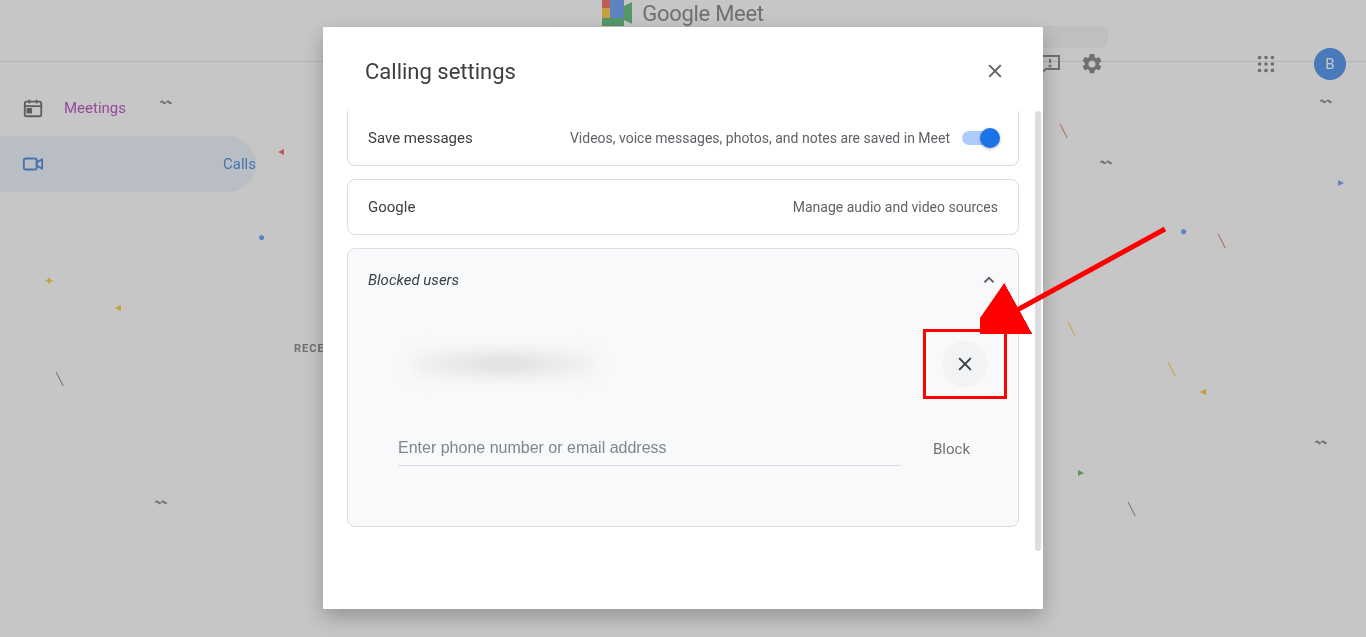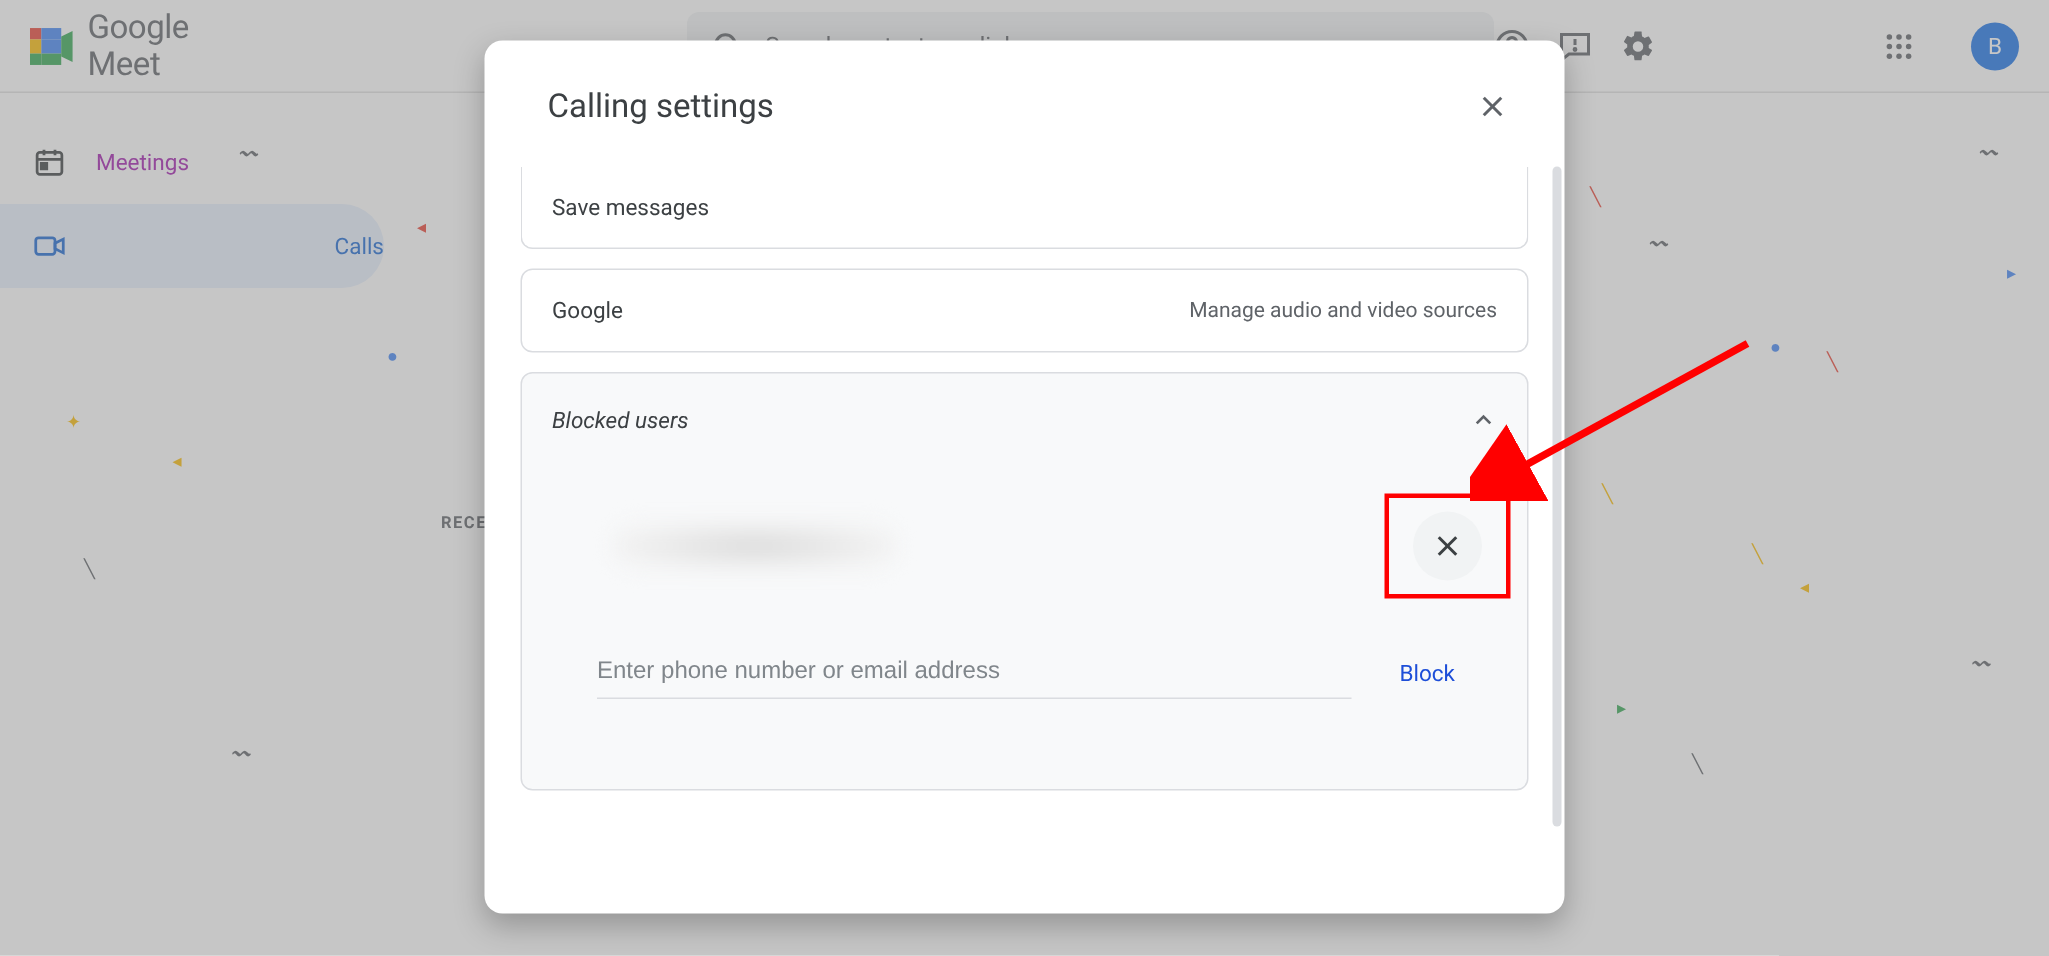--- a/index.html
+++ b/index.html
@@ -5,20 +5,21 @@
     * { margin: 0; padding: 0; box-sizing: border-box; }
     body { font-family: 'Google Sans', Roboto, Arial, sans-serif; background: #fff; width: 1366px; height: 637px; overflow: hidden; position: relative; }
     
     
     .header {
       height: 62px;
       display: flex;
       align-items: center;
       border-bottom: 1px solid #e0e0e0;
       padding: 0 20px;
+      flex-direction: column;
     }
     .logo-wrap { display: flex; align-items: center; gap: 8px; }
     .logo-icon { width: 32px; height: 26px; }
     .logo-text { font-size: 22px; color: #5f6368; font-weight: 400; letter-spacing: -0.3px; }
     .search-area {
       margin-left: 285px;
       background: #f1f3f4;
       border-radius: 8px;
       height: 46px;
       width: 565px;
@@ -62,21 +63,21 @@
     
     
     .overlay {
       position: absolute; inset: 0;
       background: rgba(128,128,128,0.45);
       z-index: 5;
     }
     .modal {
       position: absolute; left: 323px; top: 27px;
       width: 720px; height: 582px;
-      background: #fff; border-radius: 12px;
+      background: #fff; border-radius: 1px;
       box-shadow: 0 8px 20px rgba(0,0,0,0.25);
       z-index: 10;
       display: flex; flex-direction: column;
       overflow: hidden;
     }
     .modal-header {
       display: flex; align-items: center;
       padding: 24px 28px 20px 42px;
     }
     .modal-title { font-size: 22px; color: #3c4043; }
@@ -142,21 +143,21 @@
       display: flex; align-items: flex-end; gap: 32px;
       padding: 20px 10px 0 30px;
     }
     .block-input {
       flex: 1;
       border: none; border-bottom: 1px solid #dadce0;
       background: transparent; font-size: 16px;
       padding: 8px 0; color: #3c4043; outline: none;
     }
     .block-input::placeholder { color: #80868b; }
-    .block-btn { color: #1d4ed8; font-size: 15px; padding-bottom: 8px; margin-right: 18px; }
+    .block-btn { color: #737373; font-size: 15px; padding-bottom: 8px; margin-right: 18px; }
     .scrollbar-thumb {
       position: absolute; right: 2px; top: 84px; width: 6px; height: 440px;
       background: #dadce0; border-radius: 3px;
     }
     
     
     .arrow-svg {
       position: absolute; z-index: 20; pointer-events: none;
       left: 980px; top: 224px; width: 200px; height: 110px;
     }
@@ -276,20 +277,24 @@
           <line x1="19" y1="5" x2="5" y2="19"></line>
         </svg>
     </div>
   </div>
 
   <div class="modal-body">
 
     <div class="card" style="border-top-left-radius:0;border-top-right-radius:0;border-top:none;text-align:right;">
       <div class="card-row">
         <div class="card-label">Save messages</div>
+        <div class="card-right">
+          <div class="card-sub">Videos, voice messages, photos, and notes are saved in Meet</div>
+          <div class="toggle"></div>
+        </div>
       </div>
     </div>
 
     <div class="card">
       <div class="card-row">
         <div class="card-label">Google</div>
         <div class="card-right">
           <div class="card-sub">Manage audio and video sources</div>
         </div>
       </div>

